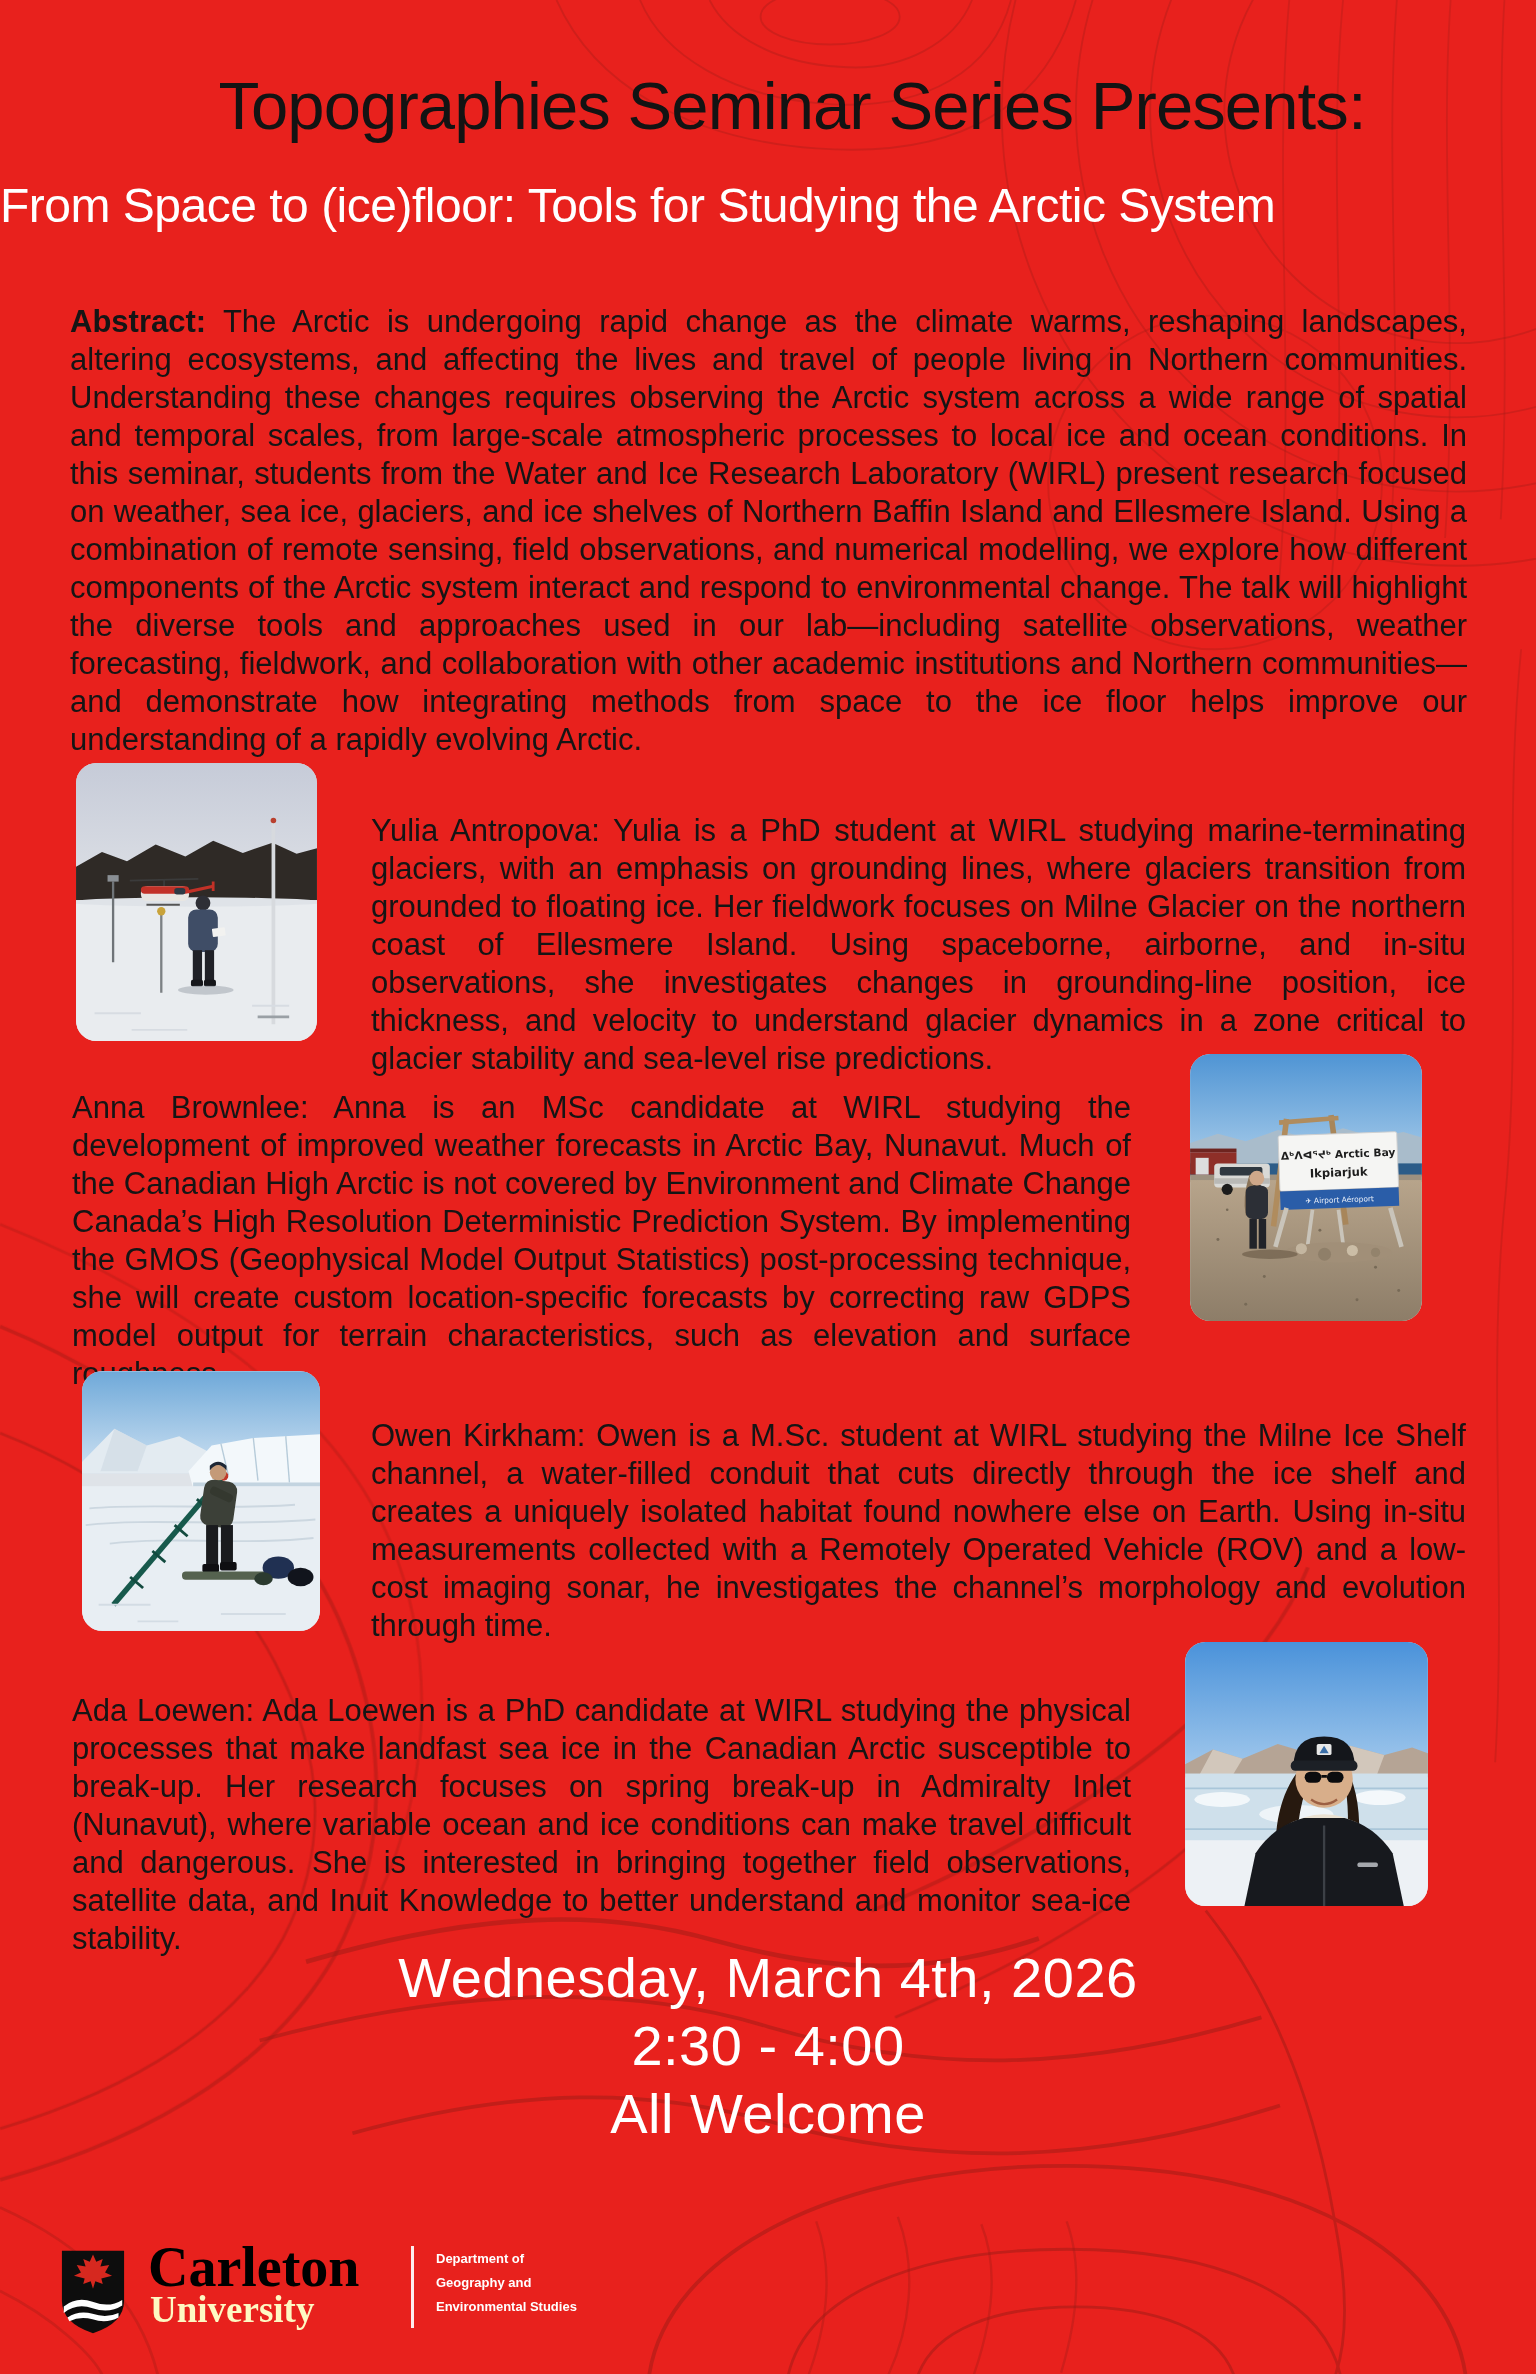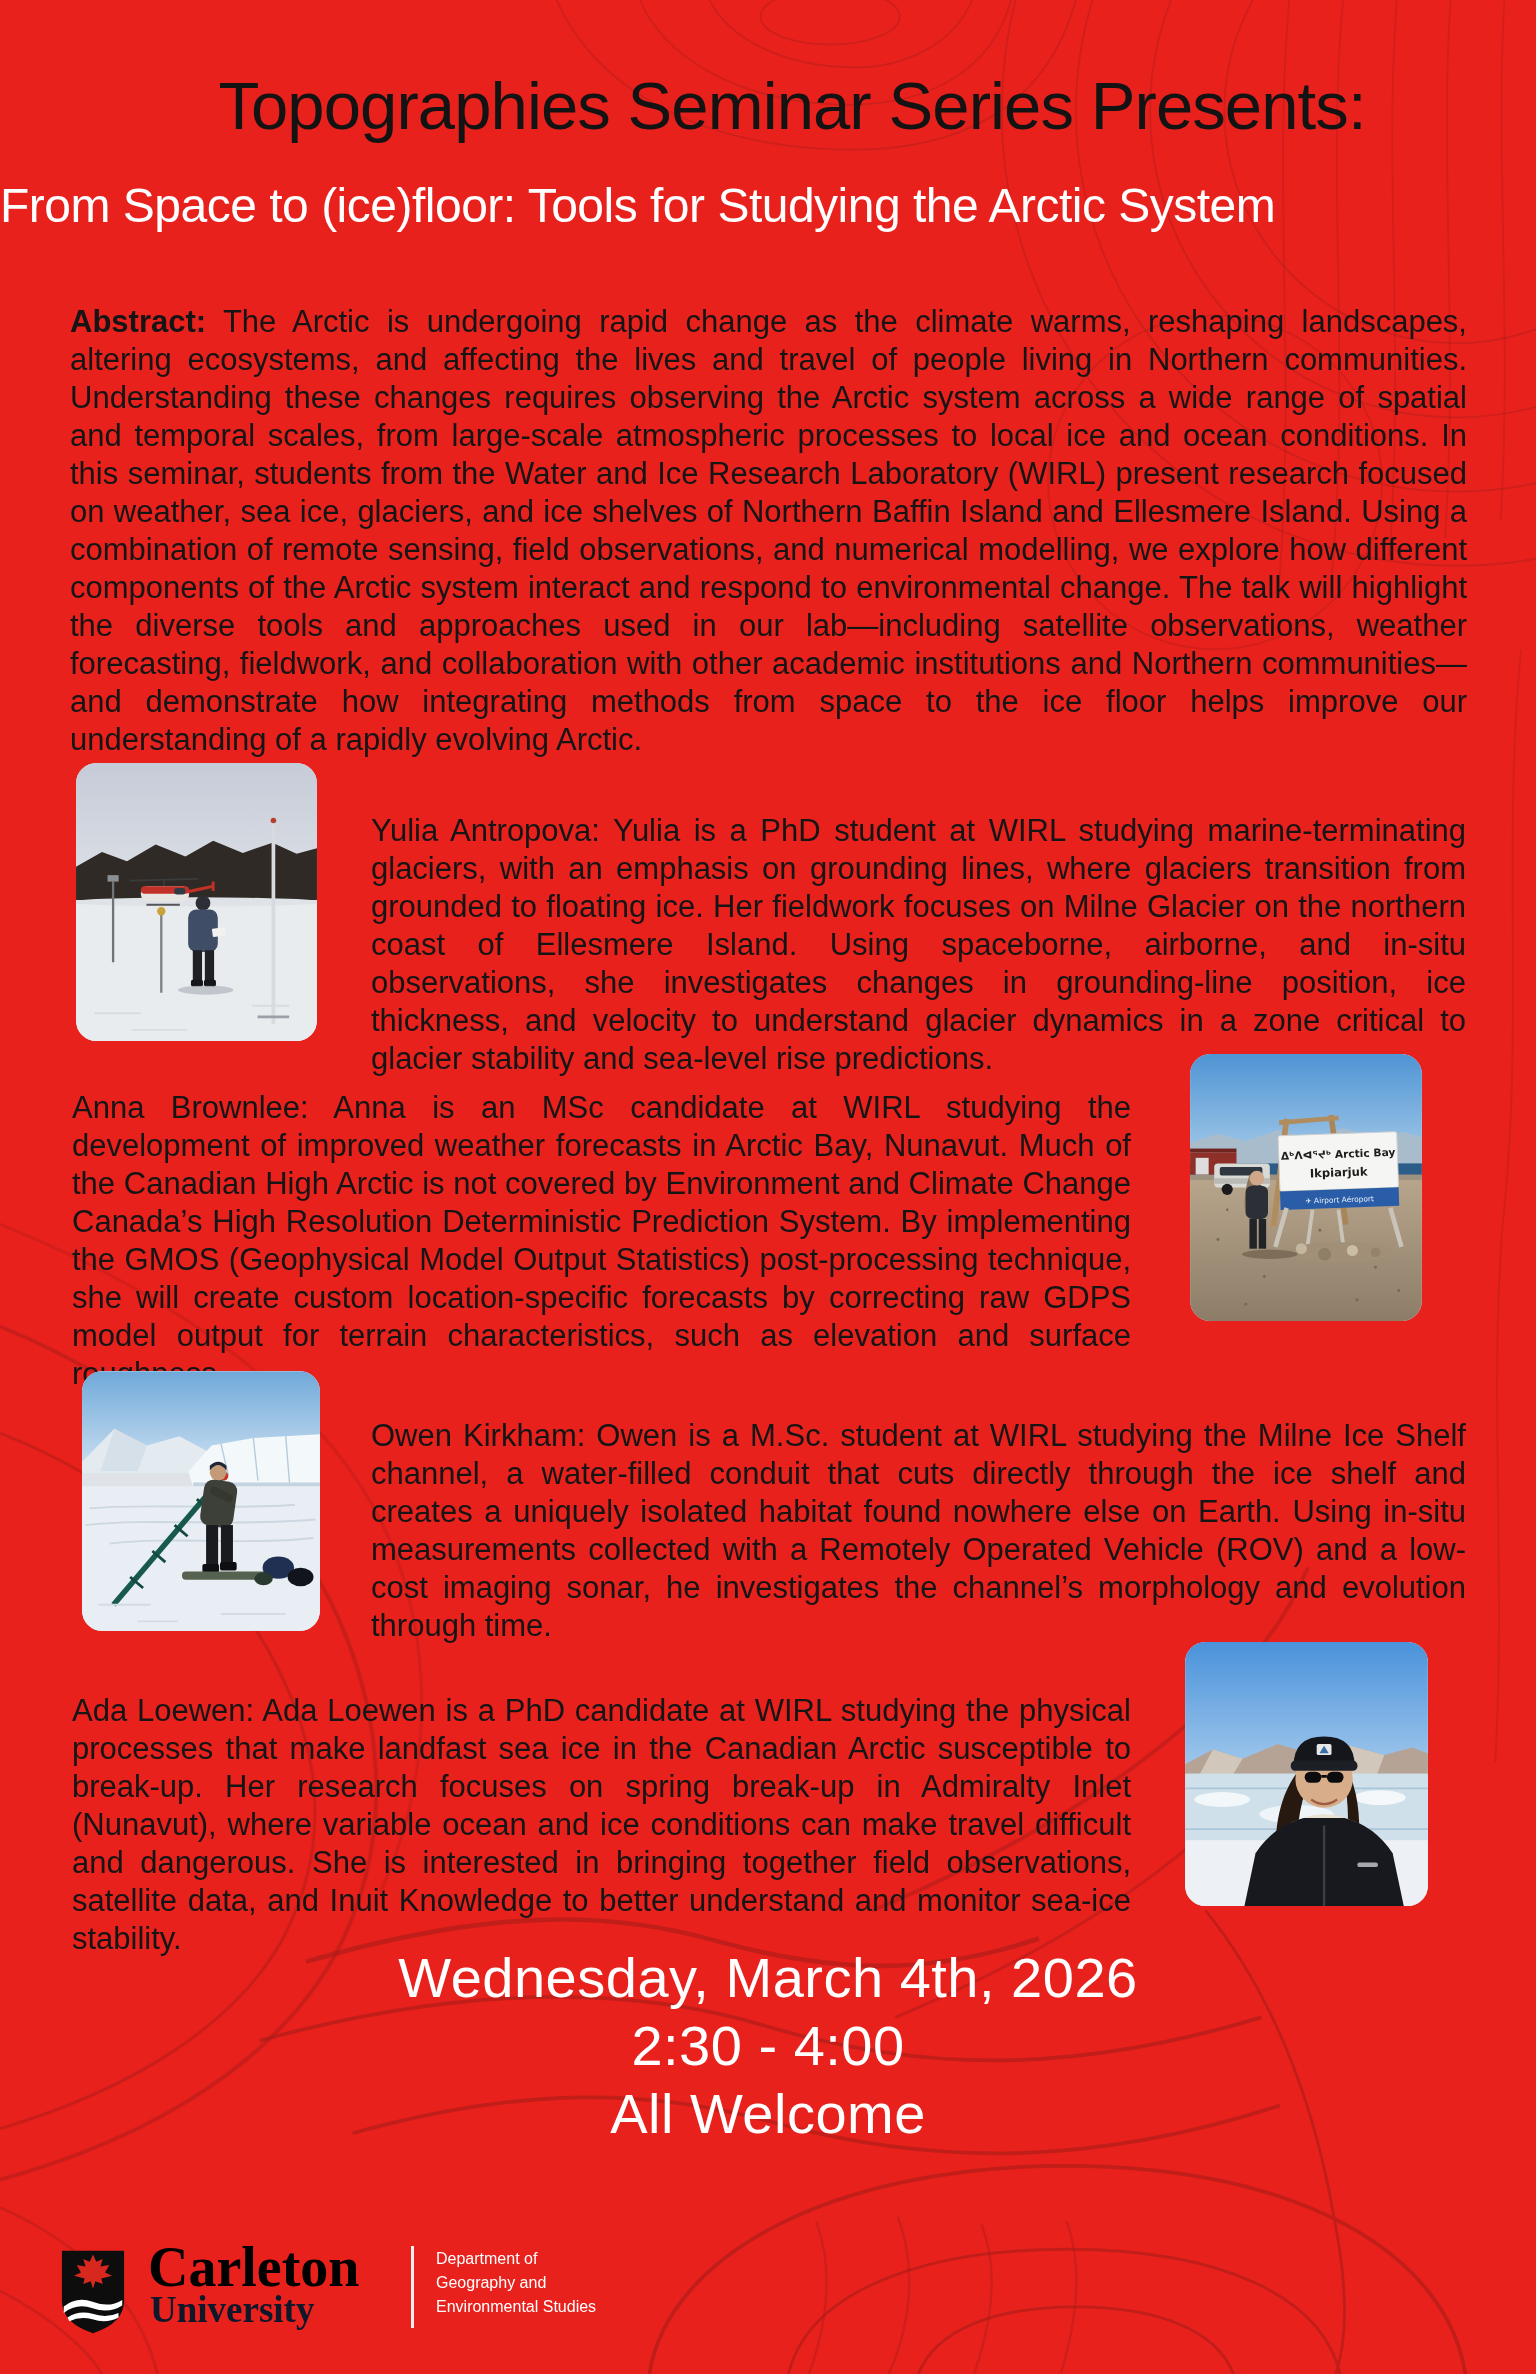--- a/index.html
+++ b/index.html
@@ -45,23 +45,23 @@
 
   .event{
     left:0;top:1944px;width:100%;text-align:center;color:#ffffff;
     font-size:56px;line-height:68px;font-weight:400;letter-spacing:0.5px;
   }
 
   .logo-shield{left:58px;top:2247px;width:70px;height:90px;}
   .wm1{left:148px;top:2239px;font-family:"Liberation Serif",serif;font-weight:700;
        font-size:56px;color:#000000;line-height:1;}
   .wm2{left:150px;top:2291px;font-family:"Liberation Serif",serif;font-weight:700;
-       font-size:37px;color:#0f172a;line-height:1;text-align:right;}
+       font-size:37px;color:#fef9c3;line-height:1;text-align:right;}
   .logo-divider{left:411px;top:2246px;width:2.8px;height:82px;background:#ffffff;opacity:.92;}
-  .dept{left:436px;top:2247px;font-size:16px;line-height:24px;font-weight:400;color:#fff;}
+  .dept{left:436px;top:2247px;font-size:13px;line-height:24px;font-weight:700;color:#fff;}
   .access{left:795px;top:2247px;width:708px;font-size:24.6px;line-height:32px;
           color:#fff;text-align:justify;}
   svg text{font-family:"DejaVu Sans","Liberation Sans",sans-serif;}
 </style>
 </head>
 <body>
 
 <div class="poster">
 
   <svg class="contours" viewBox="0 0 1656 2560" fill="none" stroke="#9C1C17">

